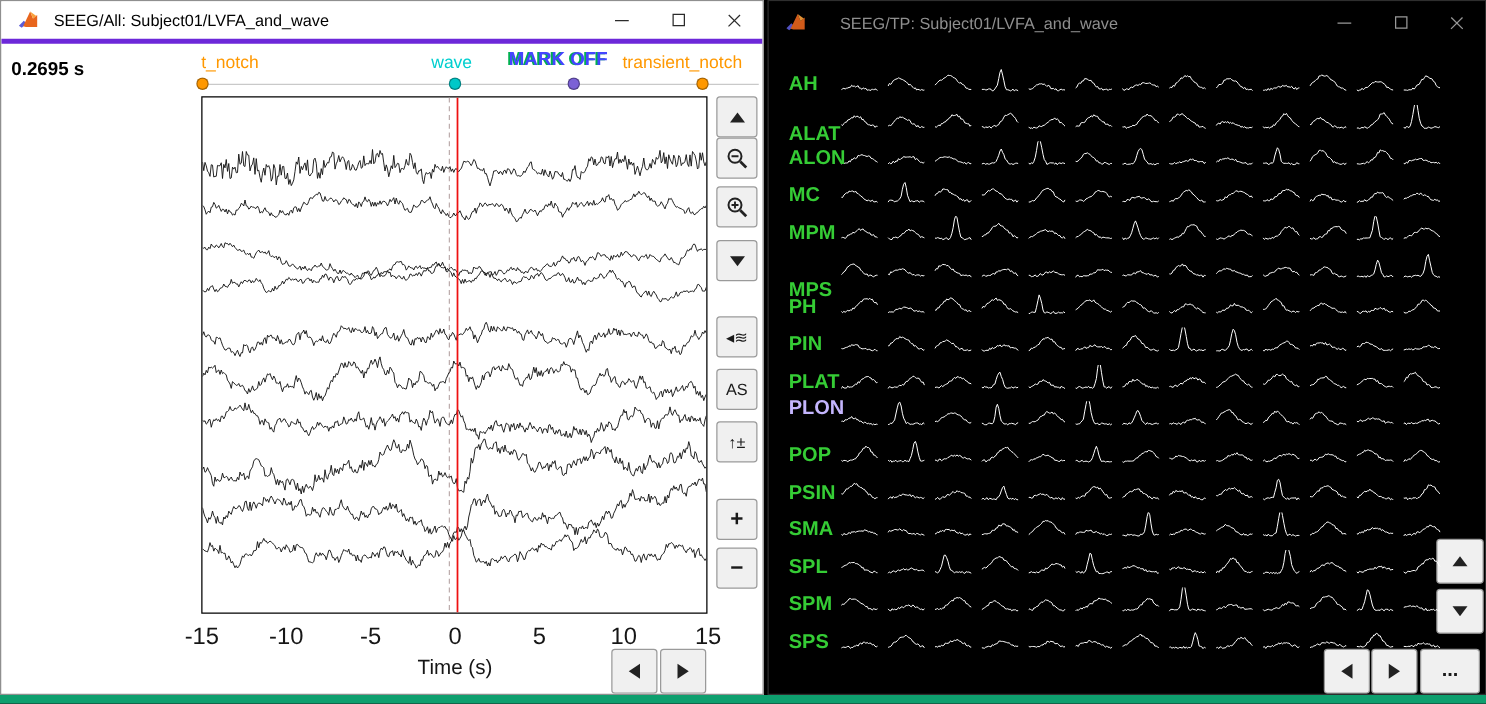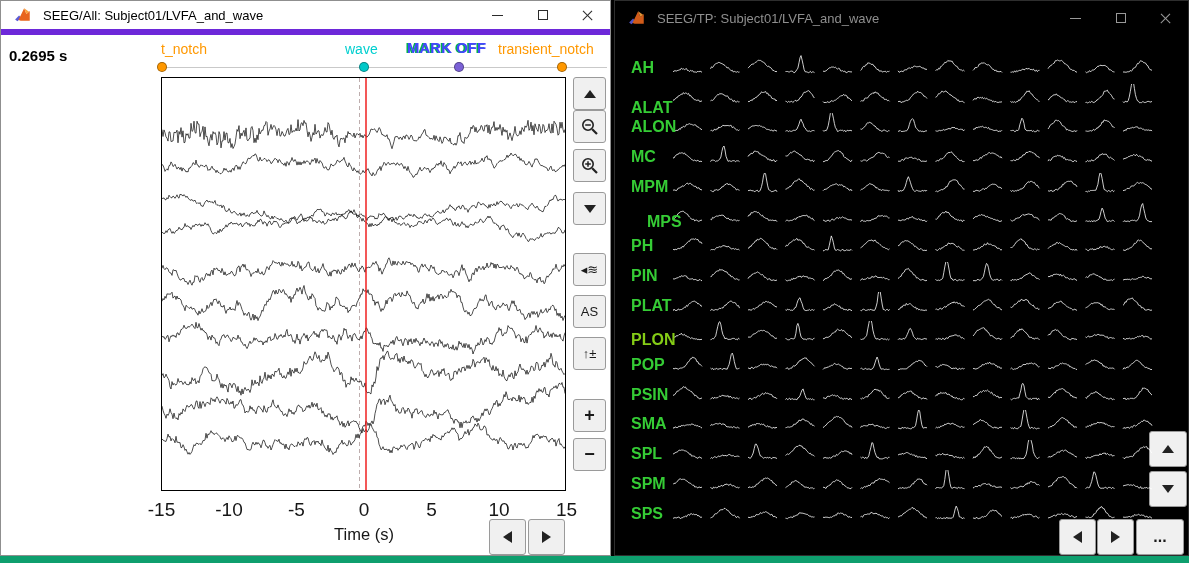--- a/index.html
+++ b/index.html
@@ -6,22 +6,22 @@
   html,body{width:1189px;height:563px;}
   body{font-family:"Liberation Sans",sans-serif;background:#000;overflow:hidden;}
   #screen{position:relative;width:1189px;height:563px;background:#000;}
   #taskbar-strip{position:absolute;left:0;bottom:0;width:100%;height:7px;}
 
   .window{position:absolute;top:0;height:556px;overflow:hidden;}
   #left-window{left:0;width:611px;background:#fff;border:1px solid #8f8f8f;}
   #right-window{left:614px;width:575px;background:#000;border:1px solid #2e2e2e;}
 
   .titlebar{position:absolute;top:0;left:0;right:0;height:34px;display:flex;align-items:center;z-index:20;}
-  #left-window .titlebar{background:#fff;color:#000;border-bottom:6px solid #6d28d9;}
-  #right-window .titlebar{background:#000;color:#8f8f8f;}
+  #left-window .titlebar{background:#fff;color:#000;border-bottom:4px solid #6d28d9;}
+  #right-window .titlebar{background:#000;color:#8f8f8f;gap:15px;}
   .app-icon{margin-left:13px;width:18px;height:18px;flex:0 0 auto;}
   .titlebar .title{margin-left:11px;font-size:13px;white-space:nowrap;}
   .win-controls{margin-left:auto;display:flex;height:100%;}
   .win-btn{width:45px;height:100%;display:flex;align-items:center;justify-content:center;background:transparent;border:none;cursor:pointer;}
   .glyph-min{width:11px;height:1px;background:#2b2b2b;}
   .glyph-max{width:10px;height:10px;border:1px solid #2b2b2b;}
   .glyph-close{position:relative;width:13px;height:13px;}
   .glyph-close::before,.glyph-close::after{content:"";position:absolute;left:0;top:6px;width:13px;height:1.3px;background:#2b2b2b;}
   .glyph-close::before{transform:rotate(45deg);}
   .glyph-close::after{transform:rotate(-45deg);}
@@ -266,21 +266,21 @@
           <polyline points="150.0,17.7 151.0,16.7 152.1,16.2 153.1,16.3 154.1,15.4 155.2,14.8 156.2,13.9 157.3,12.9 158.3,12.7 159.3,12.0 160.4,11.8 161.4,11.5 162.4,11.1 163.5,10.7 164.5,11.8 165.5,12.3 166.6,11.7 167.6,12.1 168.6,11.8 169.7,12.3 170.7,13.9 171.8,13.3 172.8,14.4 173.8,15.4 174.9,15.4 175.9,17.0 176.9,17.3 178.0,16.3 179.0,18.0" fill="none" stroke="#ffffff" stroke-width="0.8"></polyline>
           <polyline points="187.5,17.2 188.5,16.3 189.6,16.2 190.6,15.2 191.6,14.8 192.7,13.5 193.7,12.7 194.8,12.1 195.8,11.4 196.8,10.5 197.9,11.2 198.9,11.4 199.9,11.8 201.0,12.8 202.0,13.2 203.0,15.1 204.1,14.5 205.1,15.6 206.1,16.9 207.2,16.4 208.2,17.6 209.3,16.7 210.3,16.9 211.3,17.2 212.4,17.3 213.4,17.3 214.4,17.4 215.5,17.8 216.5,17.5" fill="none" stroke="#ffffff" stroke-width="0.8"></polyline>
           <polyline points="225.0,17.1 226.0,18.8 227.1,17.4 228.1,18.2 229.1,17.6 230.2,17.4 231.2,15.7 232.3,13.2 233.3,9.6 234.3,6.0 235.4,3.7 236.4,6.3 237.4,9.3 238.5,13.0 239.5,15.5 240.5,17.3 241.6,18.3 242.6,18.1 243.6,17.3 244.7,17.7 245.7,18.1 246.8,18.2 247.8,18.4 248.8,17.8 249.9,17.4 250.9,18.2 251.9,17.2 253.0,18.2 254.0,17.1" fill="none" stroke="#ffffff" stroke-width="0.8"></polyline>
           <polyline points="262.5,18.5 263.5,18.0 264.6,18.7 265.6,18.1 266.6,17.5 267.7,17.0 268.7,16.5 269.8,16.9 270.8,15.6 271.8,15.6 272.9,13.6 273.9,14.0 274.9,12.1 276.0,9.9 277.0,8.1 278.0,8.3 279.1,7.3 280.1,6.9 281.1,6.9 282.2,6.8 283.2,7.3 284.3,7.8 285.3,10.0 286.3,11.6 287.4,11.9 288.4,13.4 289.4,14.5 290.5,16.2 291.5,16.1" fill="none" stroke="#ffffff" stroke-width="0.8"></polyline>
           <polyline points="300.0,18.1 301.0,18.6 302.1,18.0 303.1,17.3 304.1,17.5 305.2,17.7 306.2,18.3 307.3,17.6 308.3,17.0 309.3,16.2 310.4,15.6 311.4,16.7 312.4,15.3 313.5,15.5 314.5,14.2 315.5,13.4 316.6,12.8 317.6,11.8 318.6,11.5 319.7,11.1 320.7,11.3 321.8,11.3 322.8,11.7 323.8,12.4 324.9,13.9 325.9,14.4 326.9,14.2 328.0,15.0 329.0,15.7" fill="none" stroke="#ffffff" stroke-width="0.8"></polyline>
           <polyline points="337.5,17.3 338.5,18.5 339.6,17.5 340.6,18.1 341.6,18.2 342.7,17.6 343.7,18.1 344.8,16.8 345.8,17.6 346.8,16.4 347.9,15.9 348.9,15.9 349.9,15.0 351.0,14.3 352.0,12.2 353.0,11.1 354.1,9.9 355.1,8.7 356.1,9.3 357.2,8.9 358.2,7.9 359.3,9.0 360.3,9.7 361.3,9.3 362.4,11.2 363.4,12.5 364.4,12.2 365.5,14.3 366.5,15.3" fill="none" stroke="#ffffff" stroke-width="0.8"></polyline>
           <polyline points="375.0,17.6 376.0,18.2 377.1,18.0 378.1,17.1 379.1,18.4 380.2,18.1 381.2,18.0 382.3,16.5 383.3,16.3 384.3,17.0 385.4,16.4 386.4,14.8 387.4,14.3 388.5,14.0 389.5,11.4 390.5,11.8 391.6,9.8 392.6,9.7 393.6,8.8 394.7,8.4 395.7,8.3 396.8,8.4 397.8,8.1 398.8,8.4 399.9,10.4 400.9,11.1 401.9,11.5 403.0,12.0 404.0,13.9" fill="none" stroke="#ffffff" stroke-width="0.8"></polyline>
           <polyline points="412.5,18.5 413.5,18.4 414.6,18.9 415.6,18.0 416.6,18.3 417.7,17.4 418.7,17.5 419.8,17.4 420.8,17.4 421.8,17.3 422.9,17.2 423.9,14.2 424.9,11.3 426.0,4.0 427.0,-0.3 428.0,0.3 429.1,5.4 430.1,11.1 431.1,16.4 432.2,17.0 433.2,17.6 434.3,18.7 435.3,17.5 436.3,17.9 437.4,18.7 438.4,17.8 439.4,17.2 440.5,18.6 441.5,17.7" fill="none" stroke="#ffffff" stroke-width="0.8"></polyline>
           <polyline points="450.0,17.8 451.0,17.2 452.1,17.3 453.1,16.5 454.1,15.4 455.2,15.4 456.2,15.7 457.3,14.4 458.3,13.0 459.3,12.9 460.4,13.0 461.4,12.5 462.4,11.1 463.5,10.1 464.5,9.4 465.5,10.2 466.6,10.2 467.6,9.5 468.6,10.1 469.7,9.7 470.7,10.2 471.8,11.1 472.8,11.6 473.8,12.0 474.9,12.9 475.9,13.8 476.9,14.4 478.0,16.0 479.0,16.2" fill="none" stroke="#ffffff" stroke-width="0.8"></polyline>
         </svg>
-        <div class="tp-label" style="top: 212px; color: rgb(53, 204, 53); margin-left: 16px;">MPS</div>
+        <div class="tp-label" style="top: 223px; color: rgb(53, 204, 53);">MPS</div>
         <svg width="500" height="26" class="tp-row-svg" style="top: 201.5px;">
           <polyline points="0.0,16.8 1.0,15.9 2.1,14.4 3.1,13.8 4.1,12.1 5.2,10.4 6.2,10.0 7.3,8.8 8.3,8.6 9.3,8.3 10.4,8.2 11.4,9.4 12.4,9.9 13.5,10.7 14.5,11.1 15.5,13.0 16.6,14.1 17.6,15.0 18.6,16.3 19.7,16.4 20.7,16.2 21.8,18.0 22.8,17.1 23.8,17.1 24.9,18.0 25.9,18.4 26.9,17.7 28.0,17.2 29.0,17.2" fill="none" stroke="#ffffff" stroke-width="0.8"></polyline>
           <polyline points="37.5,16.3 38.5,16.8 39.6,14.4 40.6,15.1 41.6,14.0 42.7,13.5 43.7,13.0 44.8,13.2 45.8,12.8 46.8,12.3 47.9,12.6 48.9,12.0 49.9,12.3 51.0,12.8 52.0,14.1 53.0,15.1 54.1,15.6 55.1,15.0 56.1,16.3 57.2,16.9 58.2,16.5 59.3,17.6 60.3,17.0 61.3,16.9 62.4,17.0 63.4,17.9 64.4,17.3 65.5,17.7 66.5,17.4" fill="none" stroke="#ffffff" stroke-width="0.8"></polyline>
           <polyline points="75.0,13.6 76.0,11.9 77.1,12.1 78.1,9.6 79.1,10.0 80.2,9.3 81.2,8.5 82.3,8.7 83.3,8.7 84.3,9.6 85.4,9.3 86.4,10.4 87.4,11.8 88.5,12.7 89.5,12.2 90.5,14.1 91.6,14.5 92.6,15.2 93.6,15.5 94.7,15.7 95.7,17.5 96.8,17.1 97.8,17.1 98.8,17.4 99.9,17.0 100.9,17.7 101.9,17.5 103.0,17.3 104.0,18.7" fill="none" stroke="#ffffff" stroke-width="0.8"></polyline>
           <polyline points="112.5,18.2 113.5,17.3 114.6,17.1 115.6,18.1 116.6,17.7 117.7,17.3 118.7,17.4 119.8,17.1 120.8,16.1 121.8,15.8 122.9,16.4 123.9,14.5 124.9,14.7 126.0,13.4 127.0,14.0 128.0,13.3 129.1,12.8 130.1,12.6 131.1,12.5 132.2,12.8 133.2,12.2 134.3,12.5 135.3,14.3 136.3,13.6 137.4,15.1 138.4,15.7 139.4,15.2 140.5,17.0 141.5,17.6" fill="none" stroke="#ffffff" stroke-width="0.8"></polyline>
           <polyline points="150.0,17.2 151.0,17.3 152.1,18.3 153.1,18.2 154.1,17.8 155.2,16.9 156.2,18.2 157.3,18.0 158.3,17.1 159.3,15.8 160.4,17.1 161.4,16.9 162.4,16.1 163.5,14.6 164.5,14.7 165.5,15.6 166.6,14.3 167.6,15.1 168.6,14.6 169.7,13.8 170.7,14.7 171.8,15.1 172.8,15.2 173.8,16.0 174.9,16.5 175.9,16.8 176.9,16.8 178.0,16.7 179.0,17.3" fill="none" stroke="#ffffff" stroke-width="0.8"></polyline>
           <polyline points="187.5,18.9 188.5,17.3 189.6,17.2 190.6,18.4 191.6,18.1 192.7,18.4 193.7,17.6 194.8,17.6 195.8,17.8 196.8,17.6 197.9,17.6 198.9,16.2 199.9,16.4 201.0,16.0 202.0,15.2 203.0,15.3 204.1,14.3 205.1,12.7 206.1,13.0 207.2,13.0 208.2,12.9 209.3,12.4 210.3,13.5 211.3,13.0 212.4,13.2 213.4,13.1 214.4,13.8 215.5,14.9 216.5,14.9" fill="none" stroke="#ffffff" stroke-width="0.8"></polyline>
           <polyline points="225.0,17.4 226.0,17.0 227.1,17.7 228.1,17.6 229.1,16.8 230.2,16.9 231.2,17.0 232.3,17.0 233.3,15.7 234.3,15.3 235.4,16.1 236.4,14.5 237.4,14.6 238.5,14.1 239.5,13.5 240.5,15.1 241.6,15.2 242.6,15.8 243.6,16.1 244.7,16.5 245.7,15.5 246.8,16.9 247.8,16.9 248.8,16.8 249.9,18.0 250.9,17.2 251.9,17.4 253.0,18.8 254.0,17.8" fill="none" stroke="#ffffff" stroke-width="0.8"></polyline>
           <polyline points="262.5,16.1 263.5,16.2 264.6,15.4 265.6,13.3 266.6,13.1 267.7,11.0 268.7,10.3 269.8,9.4 270.8,9.9 271.8,9.6 272.9,8.1 273.9,9.8 274.9,9.2 276.0,9.9 277.0,11.8 278.0,13.0 279.1,13.9 280.1,13.9 281.1,15.4 282.2,16.2 283.2,16.1 284.3,17.2 285.3,16.7 286.3,17.6 287.4,17.2 288.4,17.1 289.4,18.7 290.5,17.2 291.5,17.5" fill="none" stroke="#ffffff" stroke-width="0.8"></polyline>
           <polyline points="300.0,15.9 301.0,15.0 302.1,13.7 303.1,13.7 304.1,13.6 305.2,12.7 306.2,12.0 307.3,12.5 308.3,11.5 309.3,12.0 310.4,12.3 311.4,12.2 312.4,13.6 313.5,13.8 314.5,13.3 315.5,14.5 316.6,14.6 317.6,15.2 318.6,15.4 319.7,15.7 320.7,16.5 321.8,16.4 322.8,17.1 323.8,17.3 324.9,17.0 325.9,18.5 326.9,18.3 328.0,18.3 329.0,17.4" fill="none" stroke="#ffffff" stroke-width="0.8"></polyline>
@@ -330,21 +330,21 @@
           <polyline points="150.0,17.3 151.0,18.2 152.1,17.3 153.1,16.8 154.1,16.2 155.2,15.2 156.2,15.6 157.3,15.3 158.3,13.4 159.3,13.1 160.4,13.2 161.4,11.7 162.4,12.5 163.5,12.9 164.5,13.4 165.5,14.4 166.6,13.9 167.6,16.1 168.6,16.2 169.7,16.1 170.7,17.7 171.8,17.4 172.8,17.8 173.8,17.6 174.9,18.7 175.9,17.1 176.9,17.7 178.0,18.1 179.0,18.9" fill="none" stroke="#ffffff" stroke-width="0.8"></polyline>
           <polyline points="187.5,18.4 188.5,18.8 189.6,17.5 190.6,17.2 191.6,17.7 192.7,18.5 193.7,18.3 194.8,17.9 195.8,17.6 196.8,18.0 197.9,17.1 198.9,18.3 199.9,17.9 201.0,18.6 202.0,17.8 203.0,14.9 204.1,10.8 205.1,2.6 206.1,-2.9 207.2,-0.5 208.2,6.2 209.3,13.0 210.3,17.5 211.3,17.6 212.4,18.6 213.4,17.6 214.4,17.4 215.5,18.7 216.5,17.3" fill="none" stroke="#ffffff" stroke-width="0.8"></polyline>
           <polyline points="225.0,17.5 226.0,17.3 227.1,16.7 228.1,14.8 229.1,15.4 230.2,13.3 231.2,13.1 232.3,13.6 233.3,11.4 234.3,12.8 235.4,12.4 236.4,11.7 237.4,11.8 238.5,12.9 239.5,13.7 240.5,14.9 241.6,15.4 242.6,15.1 243.6,17.2 244.7,16.4 245.7,17.8 246.8,17.3 247.8,18.4 248.8,17.7 249.9,18.3 250.9,18.3 251.9,18.5 253.0,17.8 254.0,18.5" fill="none" stroke="#ffffff" stroke-width="0.8"></polyline>
           <polyline points="262.5,17.3 263.5,17.0 264.6,17.7 265.6,17.8 266.6,16.4 267.7,16.1 268.7,17.4 269.8,16.2 270.8,15.2 271.8,14.5 272.9,15.3 273.9,13.8 274.9,12.9 276.0,12.8 277.0,11.4 278.0,11.7 279.1,10.2 280.1,11.1 281.1,9.7 282.2,11.1 283.2,10.4 284.3,10.4 285.3,12.1 286.3,11.1 287.4,11.6 288.4,13.6 289.4,13.8 290.5,13.8 291.5,14.9" fill="none" stroke="#ffffff" stroke-width="0.8"></polyline>
           <polyline points="300.0,17.9 301.0,17.8 302.1,16.7 303.1,16.1 304.1,15.0 305.2,13.7 306.2,13.4 307.3,13.1 308.3,12.0 309.3,10.9 310.4,9.8 311.4,9.1 312.4,8.9 313.5,8.3 314.5,7.9 315.5,7.3 316.6,8.1 317.6,8.3 318.6,10.1 319.7,11.4 320.7,12.6 321.8,12.7 322.8,14.5 323.8,15.0 324.9,16.1 325.9,15.2 326.9,16.6 328.0,17.6 329.0,17.8" fill="none" stroke="#ffffff" stroke-width="0.8"></polyline>
           <polyline points="337.5,15.1 338.5,15.5 339.6,14.9 340.6,13.6 341.6,12.1 342.7,12.2 343.7,11.4 344.8,10.1 345.8,8.7 346.8,9.5 347.9,7.6 348.9,7.5 349.9,8.4 351.0,8.5 352.0,8.1 353.0,7.3 354.1,8.2 355.1,8.6 356.1,11.0 357.2,11.8 358.2,12.4 359.3,13.6 360.3,13.1 361.3,15.1 362.4,16.0 363.4,16.5 364.4,15.9 365.5,17.5 366.5,17.1" fill="none" stroke="#ffffff" stroke-width="0.8"></polyline>
           <polyline points="375.0,16.6 376.0,16.0 377.1,15.7 378.1,15.5 379.1,14.2 380.2,13.6 381.2,11.4 382.3,11.6 383.3,10.4 384.3,10.4 385.4,10.3 386.4,10.2 387.4,9.0 388.5,9.4 389.5,11.1 390.5,11.6 391.6,12.4 392.6,13.2 393.6,14.1 394.7,15.2 395.7,15.2 396.8,16.3 397.8,16.1 398.8,17.1 399.9,18.1 400.9,17.6 401.9,17.1 403.0,18.1 404.0,18.2" fill="none" stroke="#ffffff" stroke-width="0.8"></polyline>
           <polyline points="412.5,15.9 413.5,15.4 414.6,14.8 415.6,14.0 416.6,13.1 417.7,12.2 418.7,11.2 419.8,11.9 420.8,10.7 421.8,10.9 422.9,10.8 423.9,10.8 424.9,10.7 426.0,11.3 427.0,11.3 428.0,13.2 429.1,12.4 430.1,14.6 431.1,14.8 432.2,14.9 433.2,15.7 434.3,16.8 435.3,17.3 436.3,17.7 437.4,17.1 438.4,17.0 439.4,17.3 440.5,17.0 441.5,18.0" fill="none" stroke="#ffffff" stroke-width="0.8"></polyline>
           <polyline points="450.0,13.3 451.0,12.4 452.1,9.8 453.1,10.3 454.1,8.1 455.2,7.0 456.2,7.2 457.3,6.8 458.3,6.6 459.3,5.8 460.4,7.6 461.4,8.5 462.4,9.1 463.5,9.8 464.5,11.0 465.5,13.1 466.6,13.5 467.6,13.8 468.6,16.0 469.7,15.6 470.7,16.1 471.8,17.9 472.8,18.1 473.8,18.0 474.9,17.5 475.9,17.5 476.9,18.1 478.0,18.4 479.0,17.9" fill="none" stroke="#ffffff" stroke-width="0.8"></polyline>
         </svg>
-        <div class="tp-label" style="top: 330px; color: #84cc16;">PLON</div>
+        <div class="tp-label" style="top: 317px; color: #c4b5fd;">PLON</div>
         <svg width="500" height="26" class="tp-row-svg" style="top: 320.3px;">
           <polyline points="0.0,16.1 1.0,15.9 2.1,16.3 3.1,14.8 4.1,14.9 5.2,14.5 6.2,13.5 7.3,13.5 8.3,12.2 9.3,13.8 10.4,14.0 11.4,13.3 12.4,14.8 13.5,14.7 14.5,16.1 15.5,15.9 16.6,16.5 17.6,17.6 18.6,16.8 19.7,17.0 20.7,18.1 21.8,17.6 22.8,18.2 23.8,17.8 24.9,18.8 25.9,18.2 26.9,18.8 28.0,18.3 29.0,18.5" fill="none" stroke="#ffffff" stroke-width="0.8"></polyline>
           <polyline points="37.5,18.7 38.5,18.4 39.6,17.5 40.6,17.8 41.6,16.4 42.7,14.9 43.7,10.2 44.8,5.3 45.8,1.5 46.8,0.7 47.9,3.8 48.9,9.6 49.9,13.5 51.0,15.6 52.0,17.9 53.0,17.0 54.1,17.7 55.1,18.5 56.1,18.3 57.2,18.4 58.2,18.1 59.3,17.5 60.3,17.4 61.3,17.4 62.4,18.4 63.4,18.2 64.4,18.8 65.5,17.2 66.5,18.1" fill="none" stroke="#ffffff" stroke-width="0.8"></polyline>
           <polyline points="75.0,16.3 76.0,15.9 77.1,16.3 78.1,15.5 79.1,14.6 80.2,13.1 81.2,12.9 82.3,12.5 83.3,11.9 84.3,10.9 85.4,10.0 86.4,10.1 87.4,9.5 88.5,9.4 89.5,9.8 90.5,9.4 91.6,9.6 92.6,10.5 93.6,10.9 94.7,11.1 95.7,11.8 96.8,13.0 97.8,14.4 98.8,14.9 99.9,14.9 100.9,16.4 101.9,17.1 103.0,17.5 104.0,16.9" fill="none" stroke="#ffffff" stroke-width="0.8"></polyline>
           <polyline points="112.5,17.5 113.5,17.9 114.6,18.7 115.6,18.8 116.6,18.7 117.7,17.5 118.7,17.5 119.8,17.8 120.8,18.0 121.8,16.8 122.9,12.2 123.9,4.7 124.9,2.4 126.0,5.8 127.0,11.6 128.0,15.8 129.1,16.8 130.1,18.1 131.1,18.2 132.2,18.0 133.2,18.9 134.3,17.9 135.3,17.9 136.3,17.6 137.4,17.9 138.4,18.2 139.4,18.8 140.5,17.5 141.5,17.2" fill="none" stroke="#ffffff" stroke-width="0.8"></polyline>
           <polyline points="150.0,17.6 151.0,17.7 152.1,16.9 153.1,16.2 154.1,16.4 155.2,16.3 156.2,15.6 157.3,15.1 158.3,13.7 159.3,12.2 160.4,12.0 161.4,11.1 162.4,11.1 163.5,9.0 164.5,8.2 165.5,8.9 166.6,9.5 167.6,9.4 168.6,8.6 169.7,10.2 170.7,9.3 171.8,10.7 172.8,11.6 173.8,12.8 174.9,13.4 175.9,14.8 176.9,14.4 178.0,16.1 179.0,16.6" fill="none" stroke="#ffffff" stroke-width="0.8"></polyline>
           <polyline points="187.5,18.1 188.5,18.5 189.6,18.1 190.6,18.1 191.6,16.8 192.7,15.7 193.7,14.3 194.8,7.9 195.8,2.6 196.8,-2.2 197.9,-2.1 198.9,2.4 199.9,9.1 201.0,13.6 202.0,16.4 203.0,18.0 204.1,17.9 205.1,17.5 206.1,18.8 207.2,18.4 208.2,17.5 209.3,17.6 210.3,18.2 211.3,18.1 212.4,18.1 213.4,18.8 214.4,17.9 215.5,18.9 216.5,18.1" fill="none" stroke="#ffffff" stroke-width="0.8"></polyline>
           <polyline points="225.0,18.8 226.0,17.6 227.1,18.0 228.1,18.0 229.1,18.6 230.2,17.2 231.2,18.0 232.3,17.3 233.3,15.6 234.3,13.3 235.4,10.8 236.4,8.0 237.4,7.4 238.5,9.4 239.5,12.1 240.5,15.4 241.6,16.6 242.6,17.7 243.6,18.6 244.7,17.1 245.7,18.0 246.8,17.8 247.8,18.2 248.8,18.6 249.9,18.1 250.9,17.8 251.9,17.4 253.0,18.1 254.0,17.9" fill="none" stroke="#ffffff" stroke-width="0.8"></polyline>
           <polyline points="262.5,18.1 263.5,17.8 264.6,18.4 265.6,17.2 266.6,17.8 267.7,17.9 268.7,18.6 269.8,17.2 270.8,17.9 271.8,18.6 272.9,17.0 273.9,16.8 274.9,17.5 276.0,15.7 277.0,15.2 278.0,15.3 279.1,14.6 280.1,15.0 281.1,14.0 282.2,14.1 283.2,13.6 284.3,15.0 285.3,15.0 286.3,14.7 287.4,15.6 288.4,17.1 289.4,16.5 290.5,17.5 291.5,18.0" fill="none" stroke="#ffffff" stroke-width="0.8"></polyline>
           <polyline points="300.0,15.0 301.0,13.9 302.1,12.3 303.1,10.9 304.1,9.4 305.2,9.3 306.2,8.6 307.3,8.1 308.3,7.4 309.3,7.1 310.4,6.7 311.4,7.1 312.4,9.1 313.5,9.1 314.5,11.1 315.5,11.5 316.6,13.5 317.6,15.0 318.6,14.5 319.7,14.9 320.7,16.3 321.8,16.8 322.8,17.5 323.8,18.0 324.9,17.4 325.9,17.3 326.9,18.0 328.0,18.6 329.0,17.3" fill="none" stroke="#ffffff" stroke-width="0.8"></polyline>

